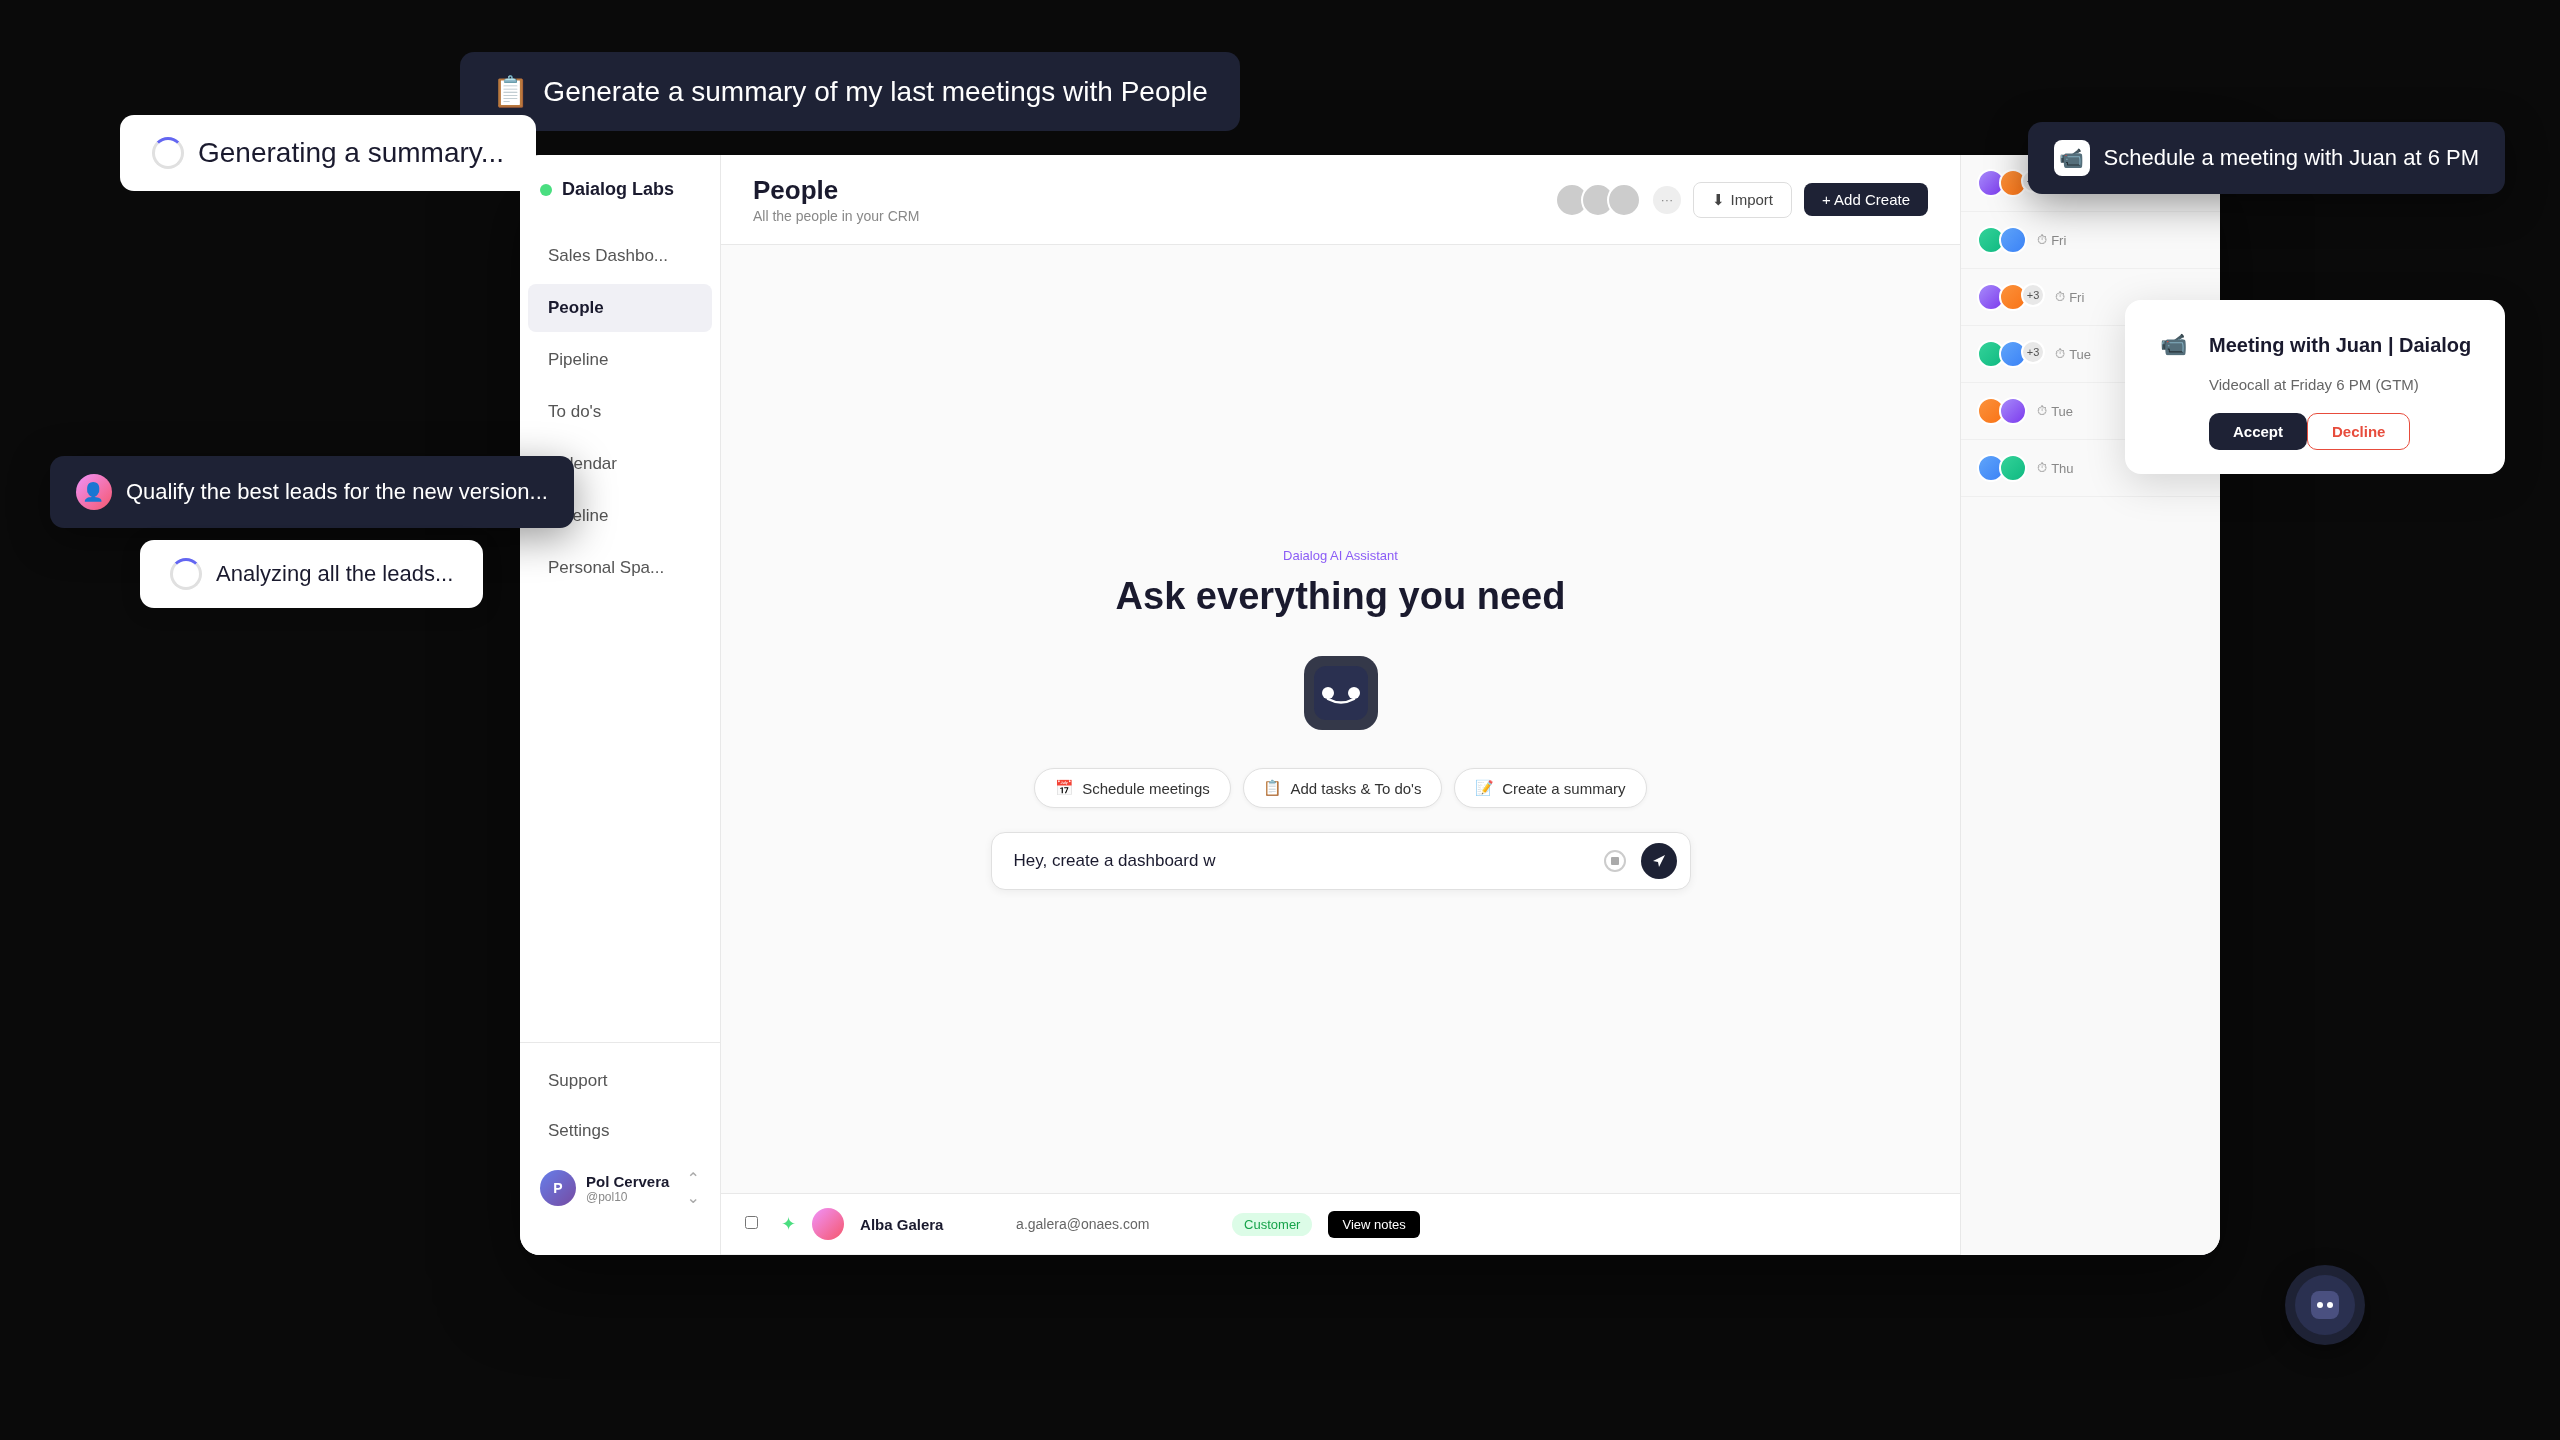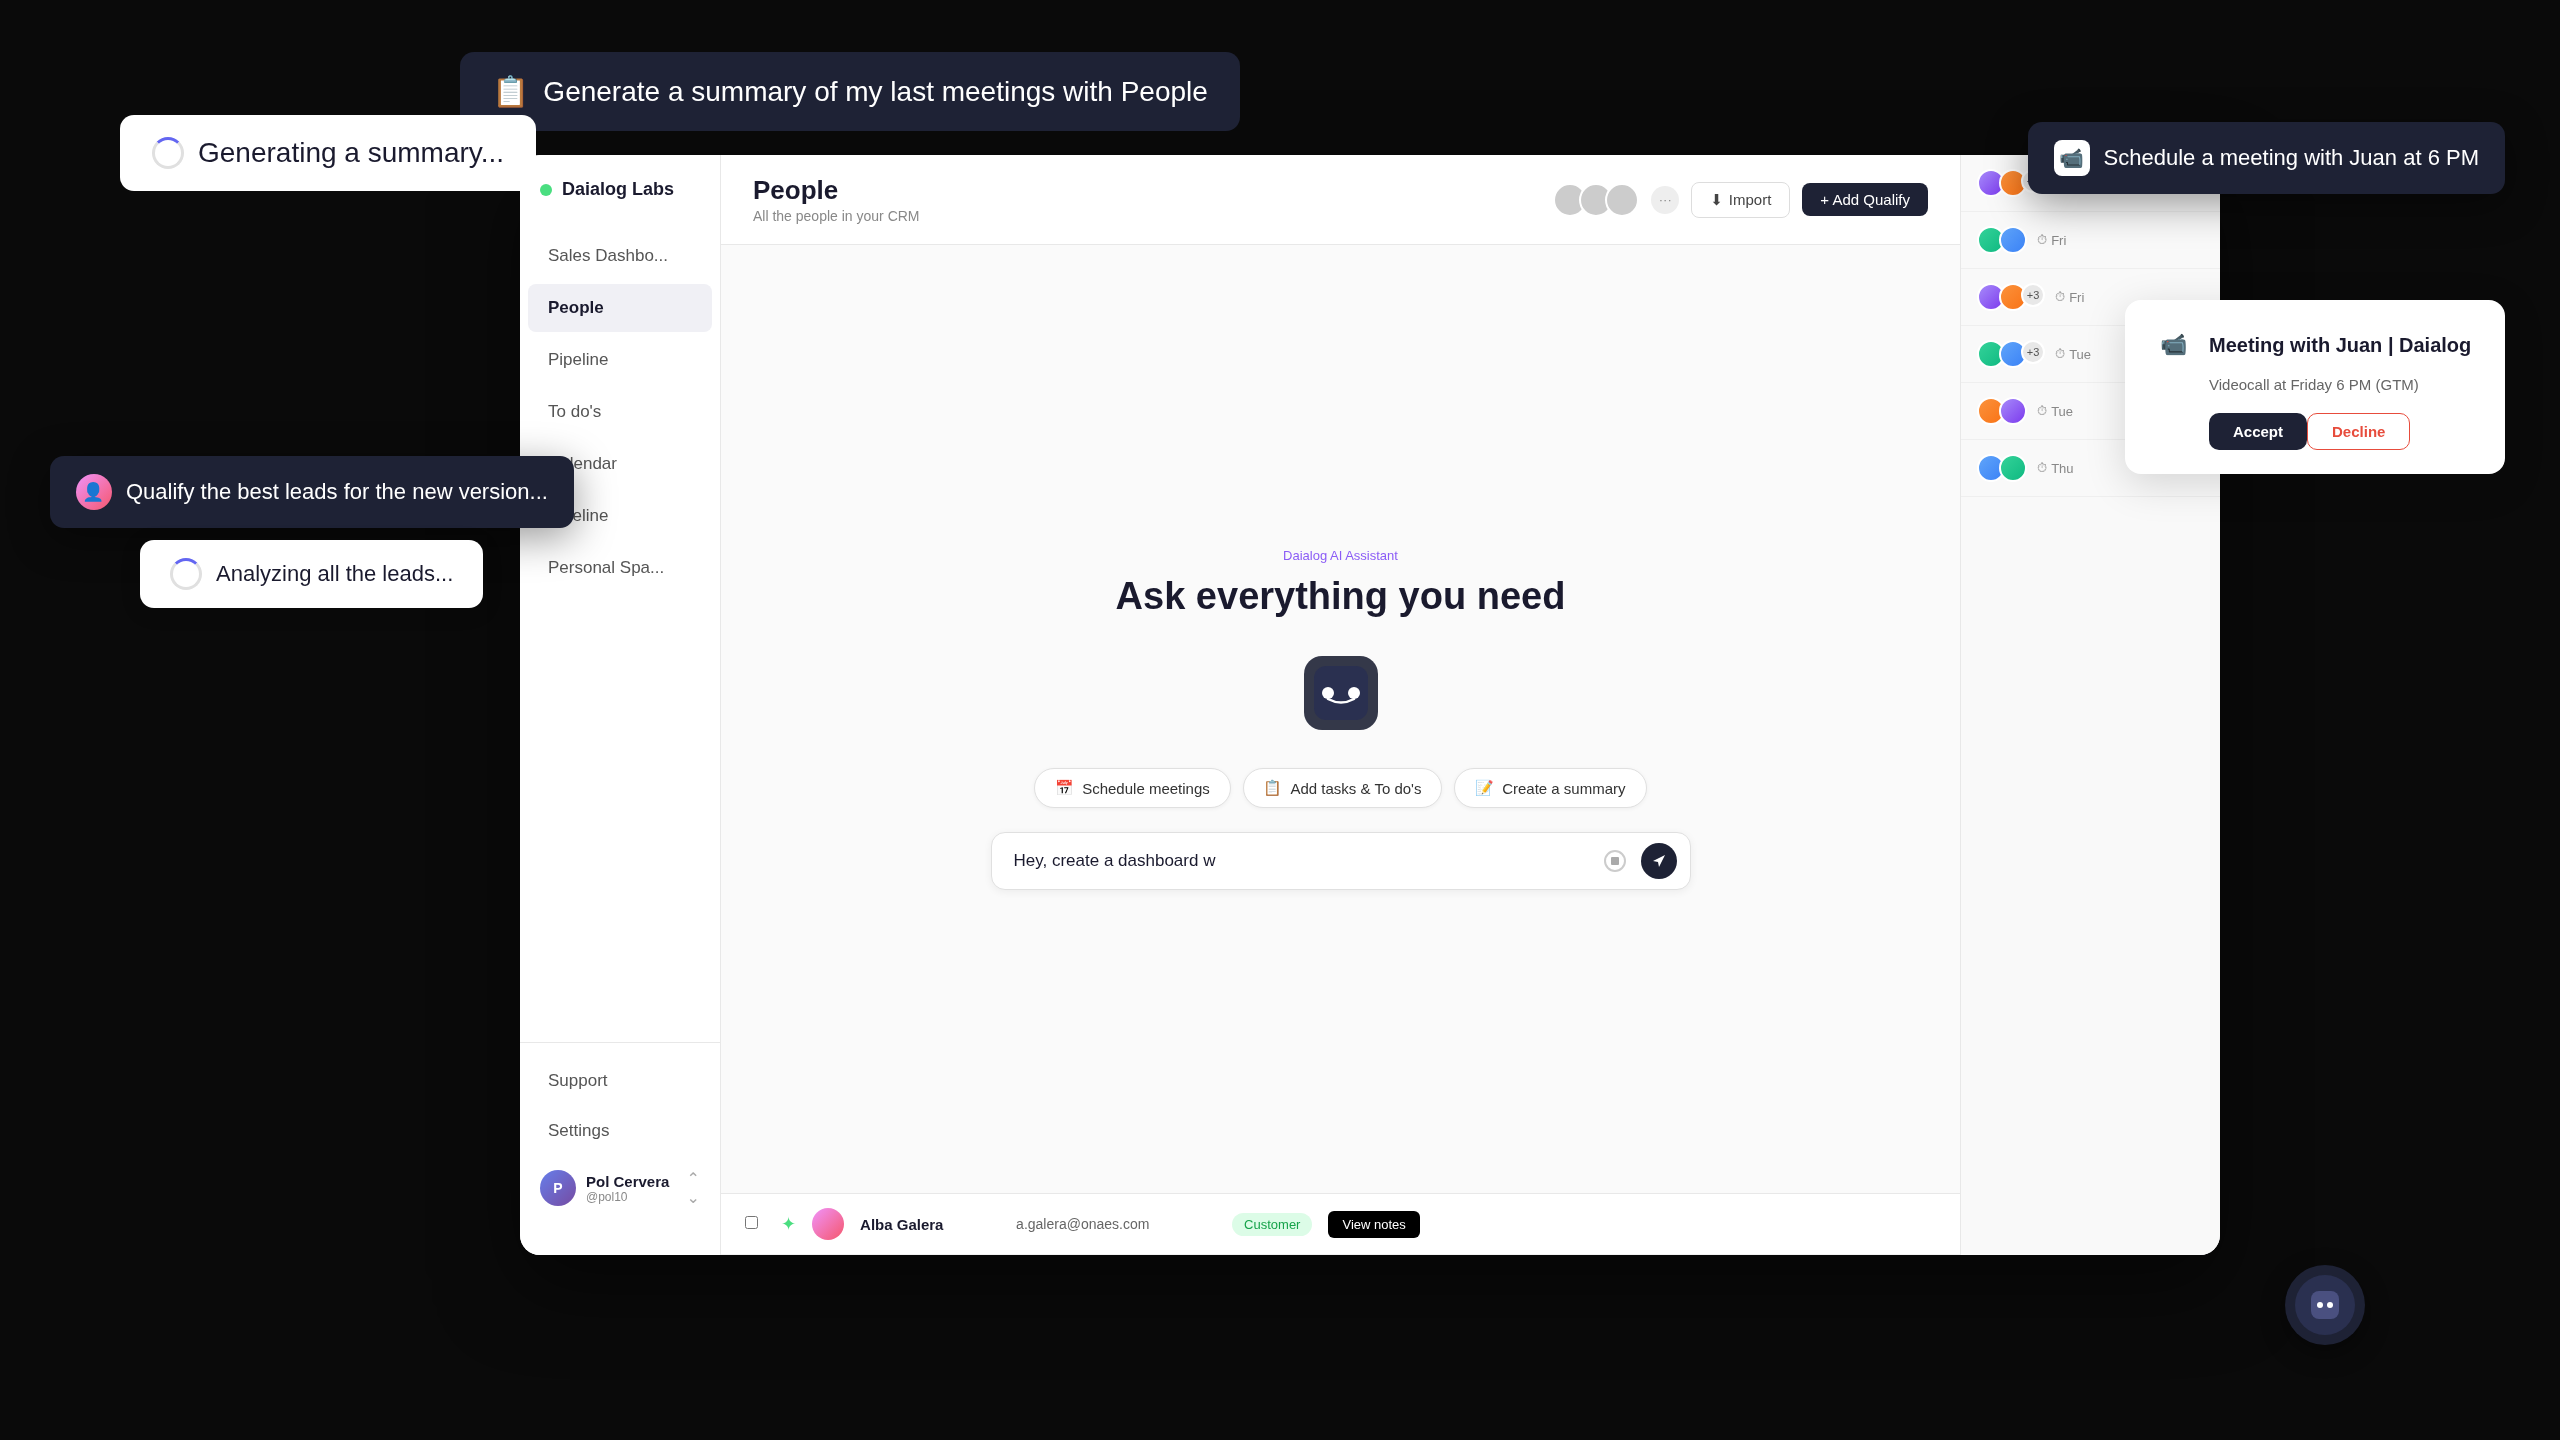--- a/index.html
+++ b/index.html
@@ -755,21 +755,21 @@
         <div class="avatar-group">
           <div class="av av-1"></div>
           <div class="av av-2"></div>
           <div class="av av-3"></div>
         </div>
         <div style="width:28px;height:28px;border-radius:50%;background:#eee;display:flex;align-items:center;justify-content:center;font-size:13px;color:#888;">···</div>
         <button class="btn-import">
           <span>⬇</span>
           <span>Import</span>
         </button>
-        <button class="btn-add-people">+ Add Qualify</button>
+        <button class="btn-add-people">+ Add Create</button>
       </div>
     </div>
 
     <div class="ai-area">
       <div class="ai-label">Daialog AI Assistant</div>
       <div class="ai-title">Ask everything you need</div>
 
       <div class="ai-icon-box">
         <svg class="ai-icon-svg" viewBox="0 0 90 90" fill="none" xmlns="http://www.w3.org/2000/svg">
           <rect x="8" y="8" width="74" height="74" rx="18" fill="#1e2235" opacity="0.9"></rect>

